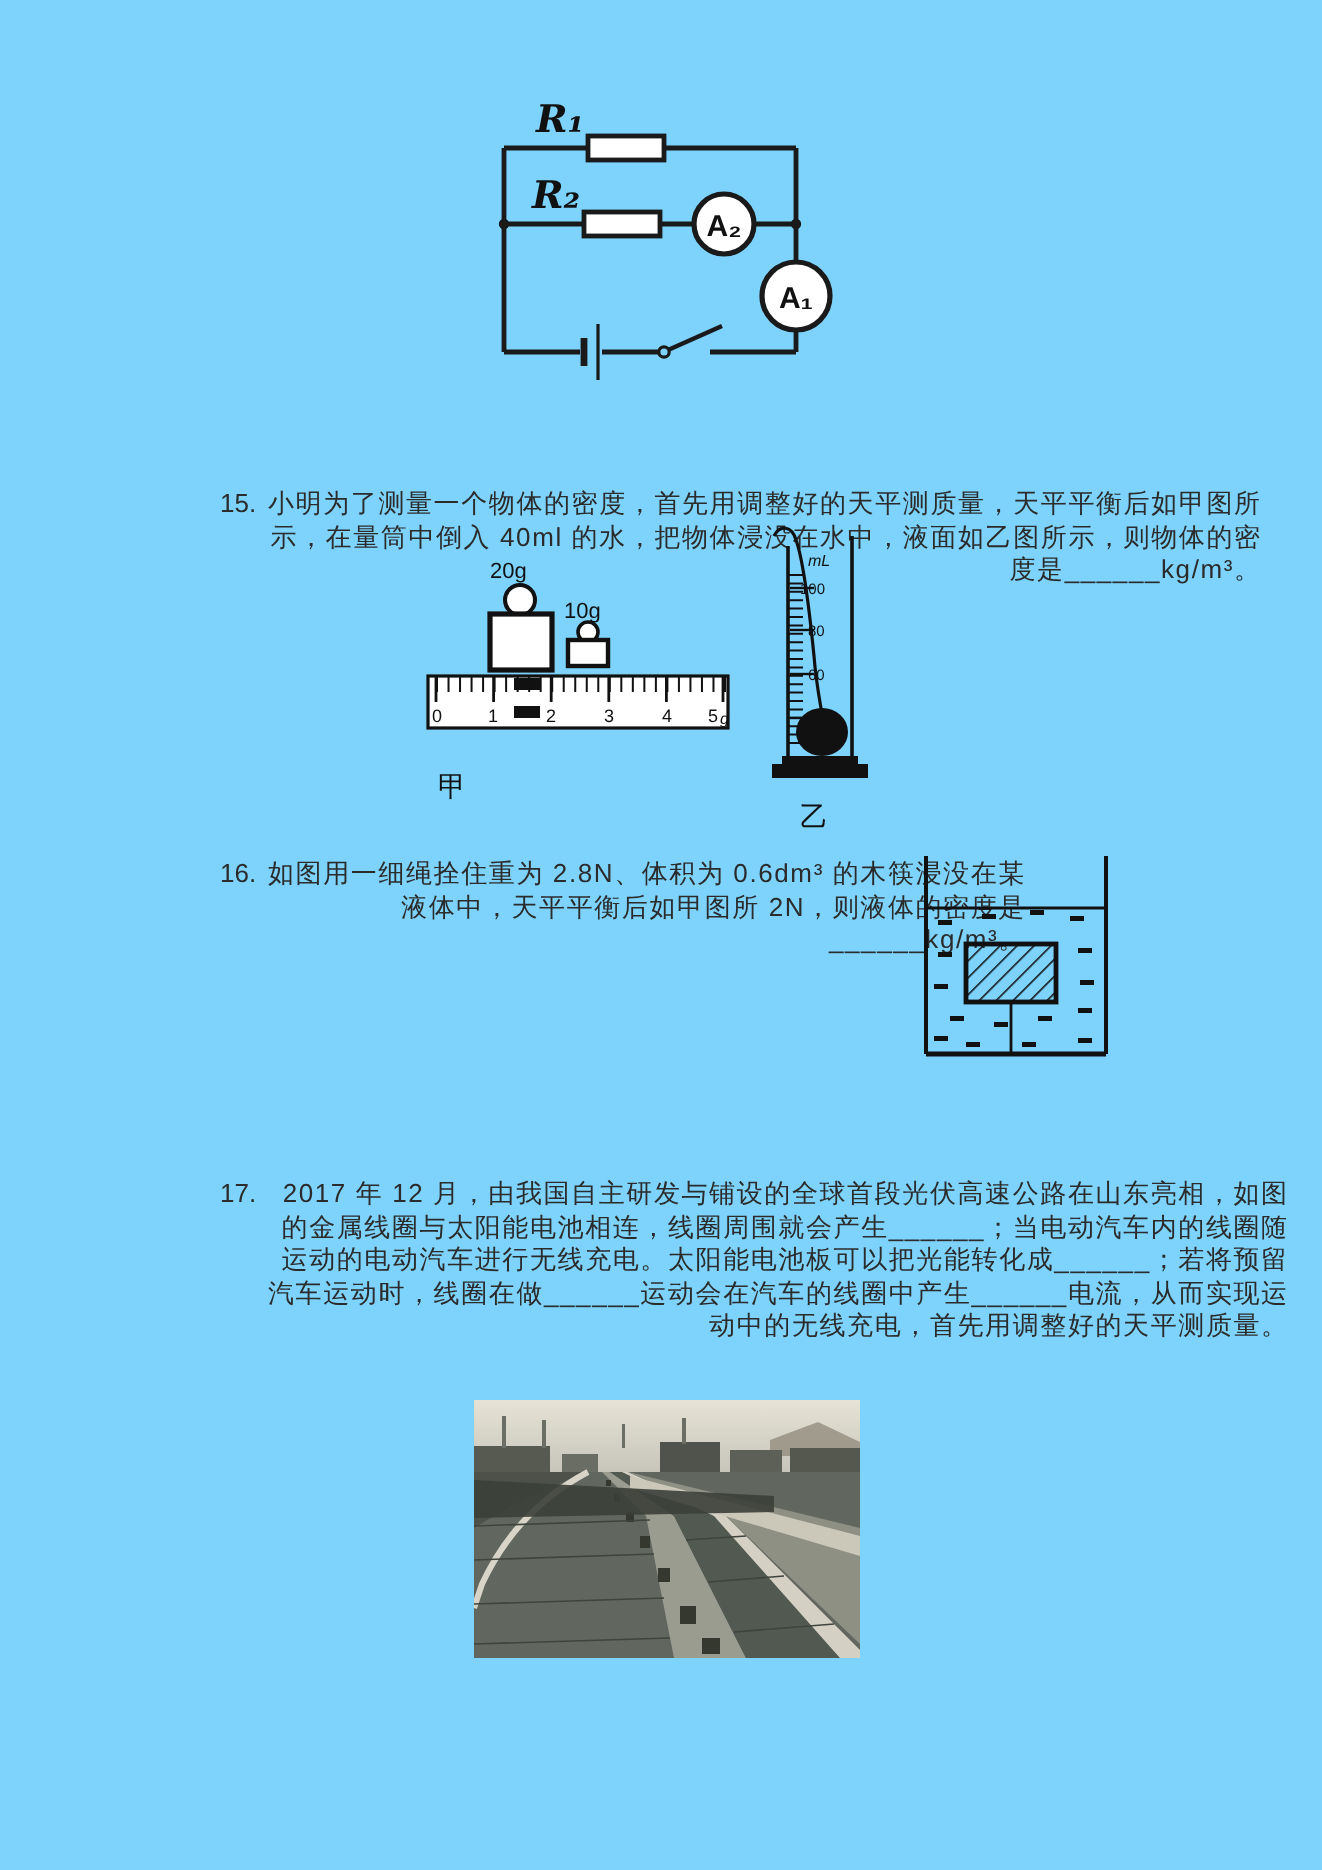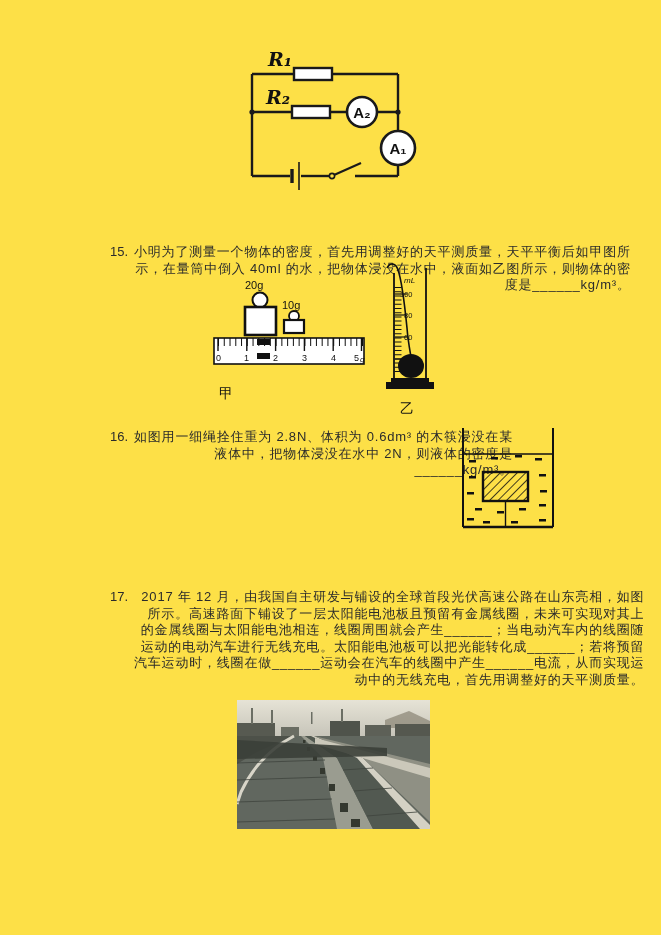--- a/index.html
+++ b/index.html
@@ -1,17 +1,17 @@
 <!DOCTYPE html>
 <html><head>
 <meta charset="utf-8">
 <style>
   html,body{margin:0;padding:0;background:#ffffff;}
   .page{
-    position:relative;width:661px;height:935px;background:#fde047;
+    position:relative;width:661px;height:935px;background:#7dd3fc;
     font-family:"Liberation Sans","DejaVu Sans",sans-serif;
     color:#2b2b2b;overflow:hidden;
   }
   .q{position:absolute;display:flex;font-size:13px;line-height:16.5px;letter-spacing:0.8px;}
   .qnum{width:24px;flex:none;letter-spacing:0;}
   .qtext div{white-space:nowrap;text-align:right;}
   .section-title{position:absolute;font-size:13px;font-weight:bold;letter-spacing:0.8px;white-space:nowrap;}
   .footer{position:absolute;left:0;right:0;top:889px;text-align:center;font-size:10.5px;letter-spacing:1px;color:#222;}
   svg{display:block;}
   .sv{position:absolute;}
@@ -119,21 +119,21 @@
       <ellipse cx="261" cy="103" rx="13" ry="12" fill="#111"></ellipse>
       <path d="M237,5 C240,-1 246,0 248,7 C252,18 255,45 257,65 C258,78 260,88 261,94" fill="none" stroke="#111" stroke-width="1.6"></path>
     </g>
     <text x="250" y="150" font-size="14" fill="#111">乙</text>
   </svg>
 
   <div class="q" style="left:110px;top:429px;width:350px;">
     <span class="qnum">16.</span>
     <div class="qtext">
       <div>如图用一细绳拴住重为 2.8N、体积为 0.6dm³ 的木筷浸没在某</div>
-      <div>液体中，把物体浸没在水中 2N，则液体的密度是</div>
+      <div>液体中，天平平衡后如甲图所 2N，则液体的密度是</div>
       <div>______kg/m³。</div>
     </div>
   </div>
 
   <svg class="sv" style="left:455px;top:424px;" width="110" height="118" viewBox="0 0 110 118">
     <defs>
       <pattern id="hatch" width="6" height="6" patternUnits="userSpaceOnUse" patternTransform="rotate(45)">
         <line x1="0" y1="0" x2="0" y2="6" stroke="#111" stroke-width="1.6"></line>
       </pattern>
     </defs>
@@ -163,21 +163,20 @@
       <rect x="12" y="94" width="7" height="2.5"></rect>
         <rect x="84" y="95" width="7" height="2.5"></rect>
     </g>
   </svg>
 
 
   <div class="q" style="left:110px;top:589px;width:545px;">
     <span class="qnum">17.</span>
     <div class="qtext">
       <div>2017 年 12 月，由我国自主研发与铺设的全球首段光伏高速公路在山东亮相，如图</div>
-      <div>所示。高速路面下铺设了一层太阳能电池板且预留有金属线圈，未来可实现对其上</div>
       <div>的金属线圈与太阳能电池相连，线圈周围就会产生______；当电动汽车内的线圈随</div>
       <div>运动的电动汽车进行无线充电。太阳能电池板可以把光能转化成______；若将预留</div>
       <div>汽车运动时，线圈在做______运动会在汽车的线圈中产生______电流，从而实现运</div>
       <div>动中的无线充电，首先用调整好的天平测质量。</div>
     </div>
   </div>
 
   <svg class="sv" style="left:237px;top:700px;" width="193" height="129" viewBox="0 0 193 129">
     <defs>
       <linearGradient id="sky" x1="0" y1="0" x2="0" y2="1">

